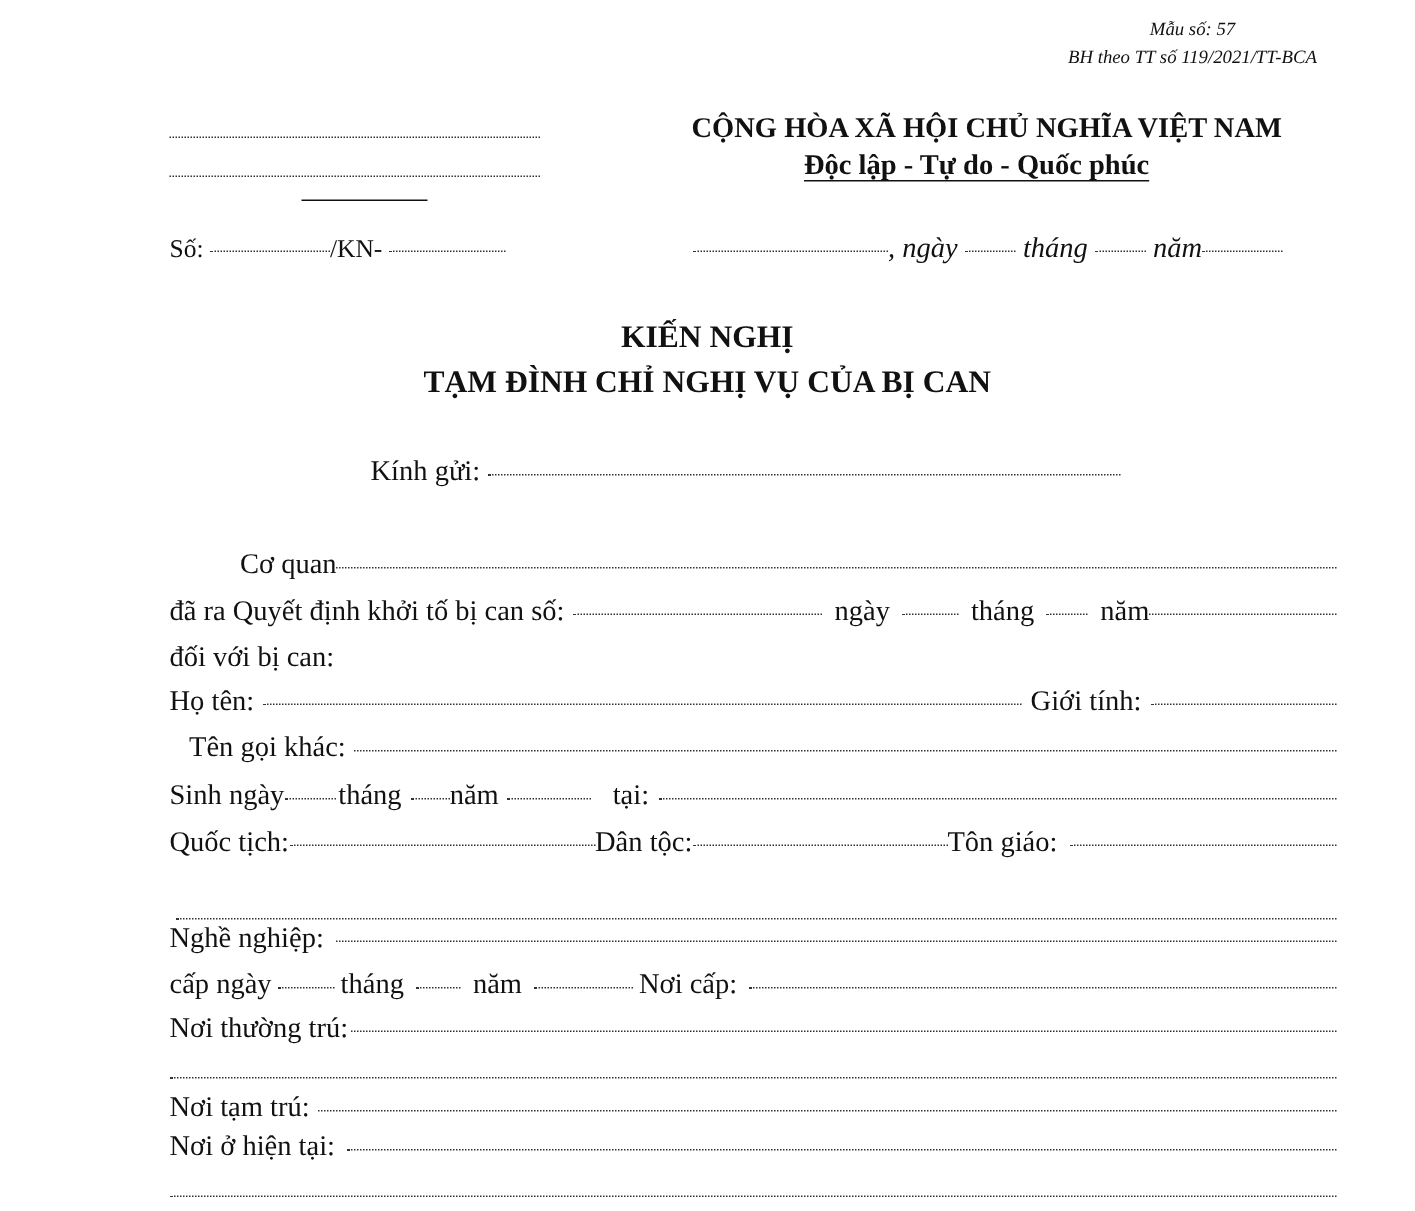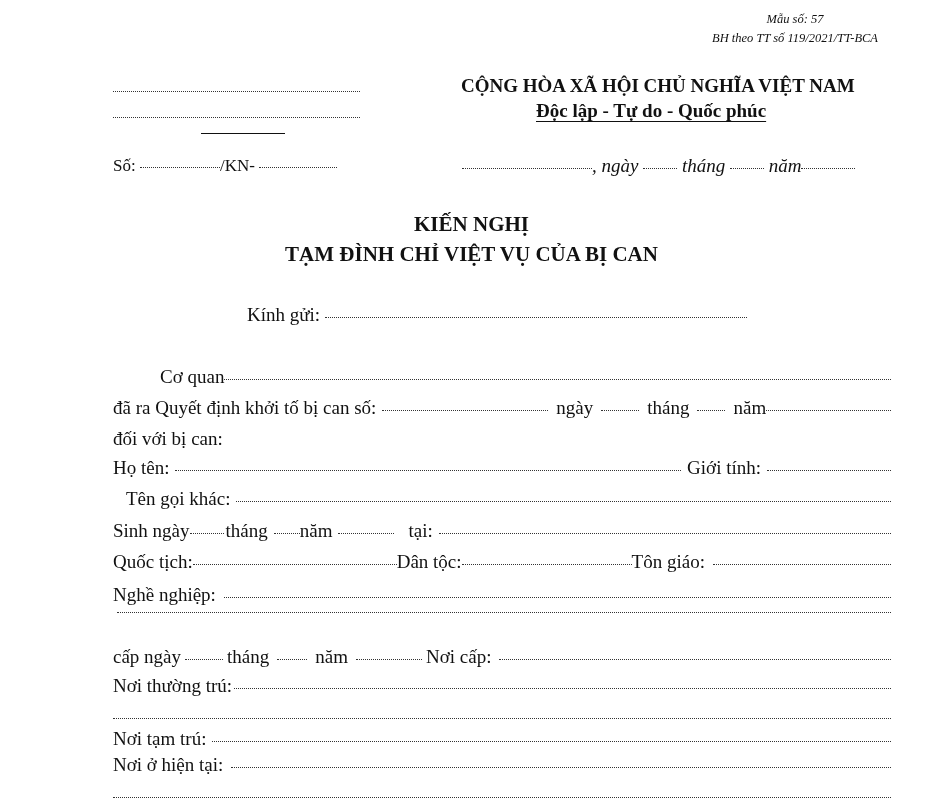--- a/index.html
+++ b/index.html
@@ -58,21 +58,21 @@
 <div class="abs italic" style="left:462px; top:155px; font-size:19px;">
   <span class="dots" style="width:130px;"></span><span>,</span>
   <span>ngày</span>
   <span class="dots" style="width:34px;"></span>
   <span>tháng</span>
   <span class="dots" style="width:34px;"></span>
   <span>năm</span><span class="dots" style="width:54px;"></span>
 </div>
 
 <div class="abs title" style="top:212px;">KIẾN NGHỊ</div>
-<div class="abs title" style="top:242px;">TẠM ĐÌNH CHỈ VIỆT VỤ CỦA BỊ CAN</div>
+<div class="abs title" style="top:242px;">TẠM ĐÌNH CHỈ NGHỊ VỤ CỦA BỊ CAN</div>
 
 <div class="abs" style="left:247px; top:304px; font-size:19px;">
   <span>Kính gửi:</span>
   <span class="dots" style="width:422px;"></span>
 </div>
 
 <div class="abs row" style="top:366px; left:160px;">
   <span class="lbl">Cơ quan</span>
   <span class="fill" style="margin-left:0;"></span>
 </div>
@@ -117,21 +117,21 @@
 
 <div class="abs row" style="top:551px;">
   <span class="lbl">Quốc tịch:</span>
   <span class="gap" style="width:204px; margin:0;"></span>
   <span class="lbl">Dân tộc:</span>
   <span class="gap" style="width:170px; margin:0;"></span>
   <span class="lbl">Tôn giáo:</span>
   <span class="fill" style="margin-left:8px;"></span>
 </div>
 
-<div class="abs row" style="top:584px;">
+<div class="abs row" style="top:615px;">
   <span class="lbl">Nghề nghiệp:</span>
   <span class="fill" style="margin-left:8px;"></span>
 </div>
 
 <div class="abs row" style="top:615px;">
   <span class="fill" style="margin-left:4px;"></span>
 </div>
 
 <div class="abs row" style="top:646px;">
   <span class="lbl">cấp ngày</span>

